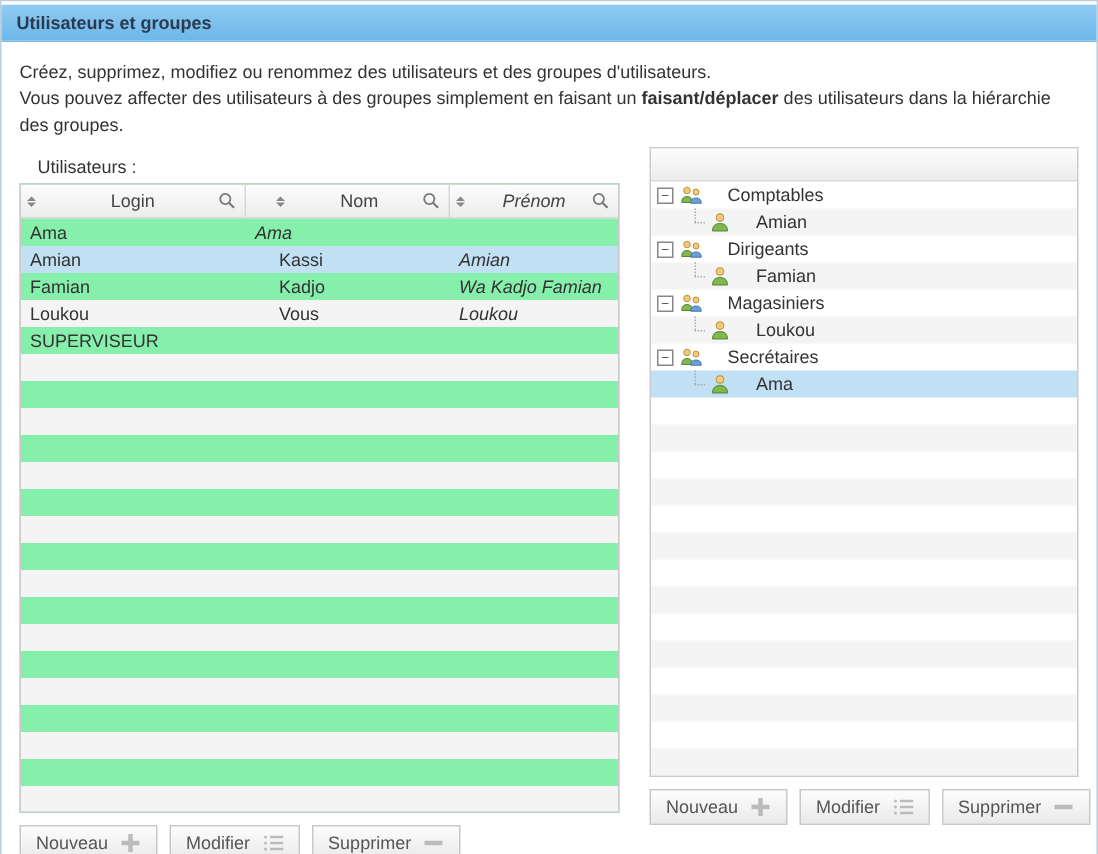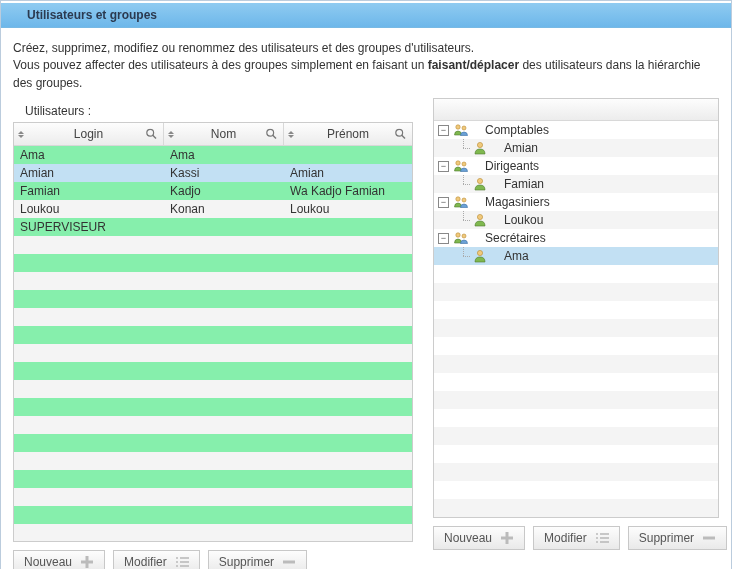--- a/index.html
+++ b/index.html
@@ -11,21 +11,21 @@
     background: #fff;
   }
   .outer {
     width: 732px;
     border: 1px solid #bcd;
   }
   .title-bar {
     background: linear-gradient(#8fcbf1, #6db7ea);
     border-top: 2px solid #fff;
     border-bottom: 1px solid #78b9e4;
-    padding: 5px 26px;
+    padding: 5px 10px;
     font-weight: bold;
     color: #2b3a50;
   }
   .content {
     padding: 12px 12px 10px 12px;
   }
   .intro { line-height: 1.45; margin-bottom: 6px; }
   .intro b { font-weight: bold; }
   .panels {
     display: flex;
@@ -90,22 +90,22 @@
     align-items: center;
   }
   .row.alt { background: #f4f4f4; }
   .row.sel { background: #c2e0f3; }
   .cell {
     padding: 0 6px;
     white-space: nowrap;
     overflow: hidden;
   }
   .col-login  { width: 150px; }
-  .col-nom    { width: 120px; }
-  .col-prenom { flex: 1; }
+  .col-nom    { width: 120px; margin-left: 16px; }
+  .col-prenom { flex: 1; font-style: italic; }
 
   
   .tree {
     border: 1px solid #ccc;
     height: 420px;
     overflow: hidden;
     background: #fff;
     padding-top: 0;
   }
   .tree-header {
@@ -257,21 +257,21 @@
                 <div class="cell col-nom">Kassi</div>
                 <div class="cell col-prenom">Amian</div>
               </div>
               <div class="row">
                 <div class="cell col-login">Famian</div>
                 <div class="cell col-nom">Kadjo</div>
                 <div class="cell col-prenom">Wa Kadjo Famian</div>
               </div>
               <div class="row alt">
                 <div class="cell col-login">Loukou</div>
-                <div class="cell col-nom">Konan</div>
+                <div class="cell col-nom">Vous</div>
                 <div class="cell col-prenom">Loukou</div>
               </div>
               <div class="row">
                 <div class="cell col-login">SUPERVISEUR</div>
                 <div class="cell col-nom"></div>
                 <div class="cell col-prenom"></div>
               </div>
               <div class="row alt">
                 <div class="cell col-login"></div>
                 <div class="cell col-nom"></div>

